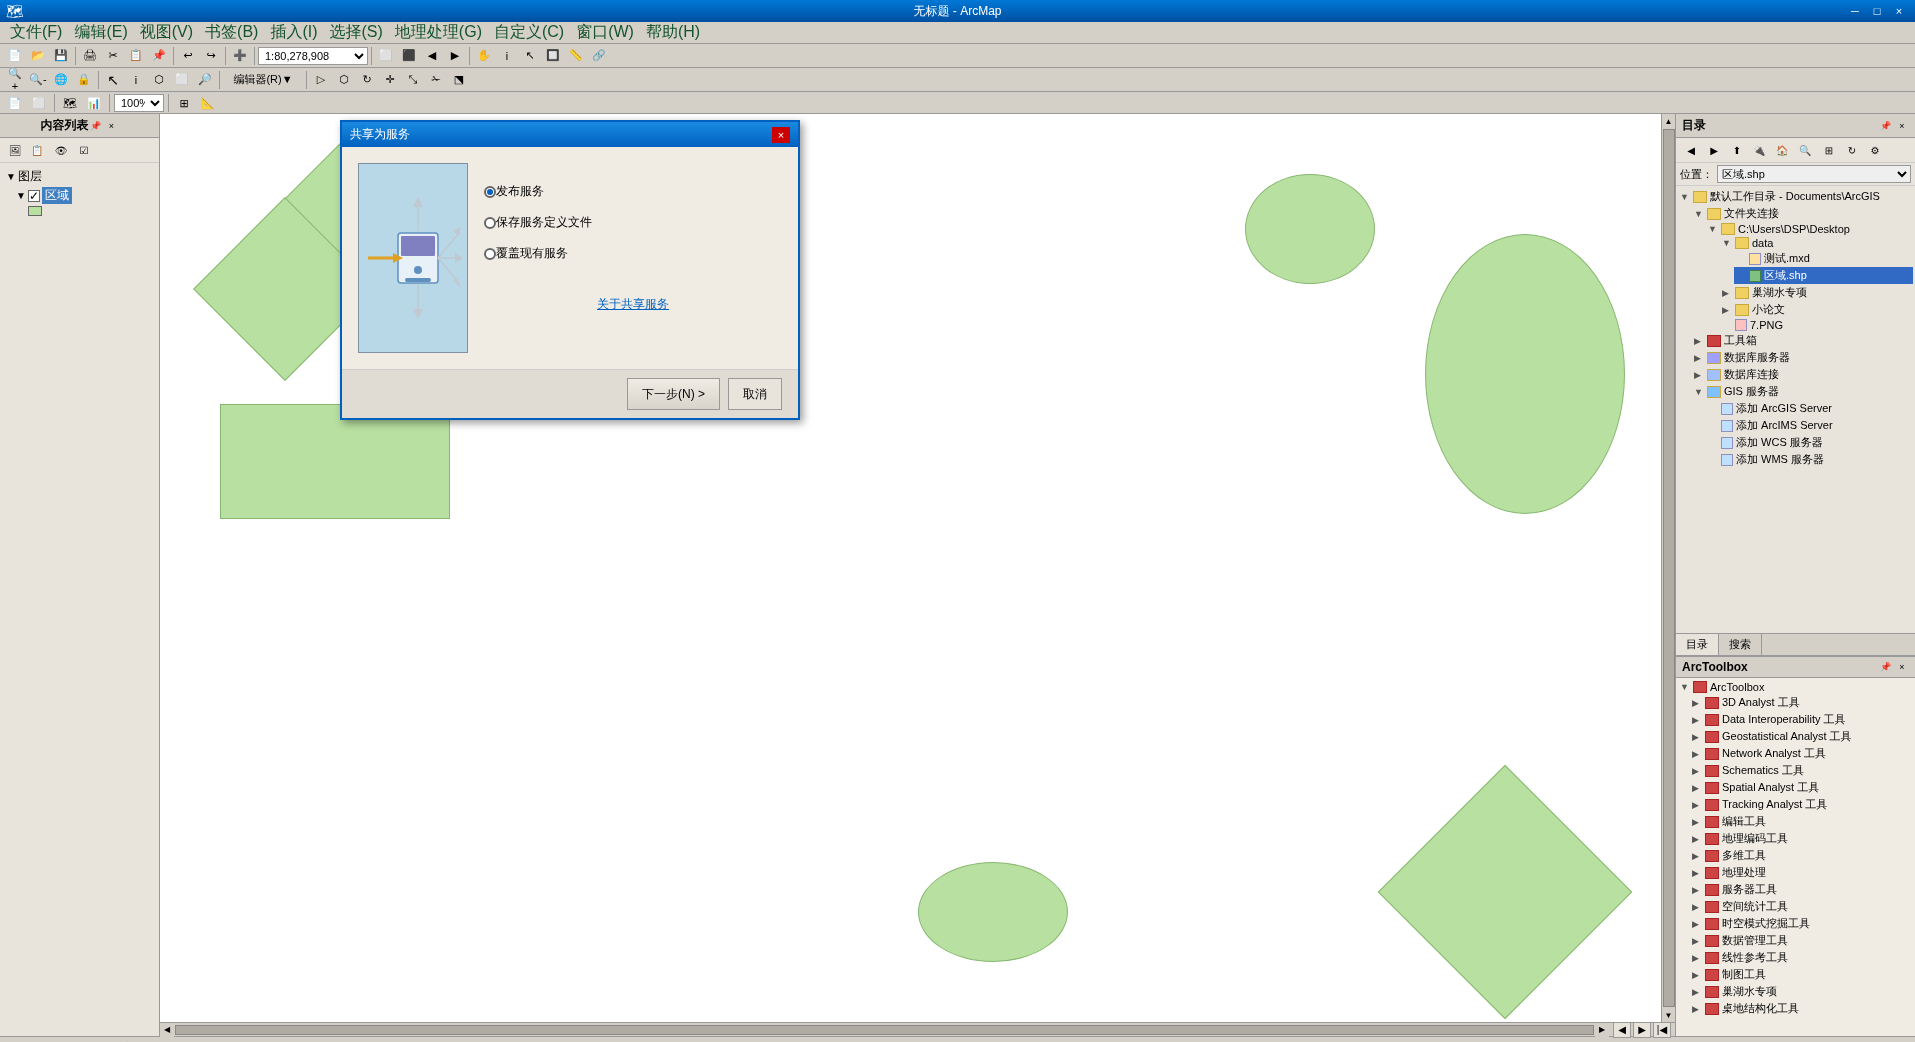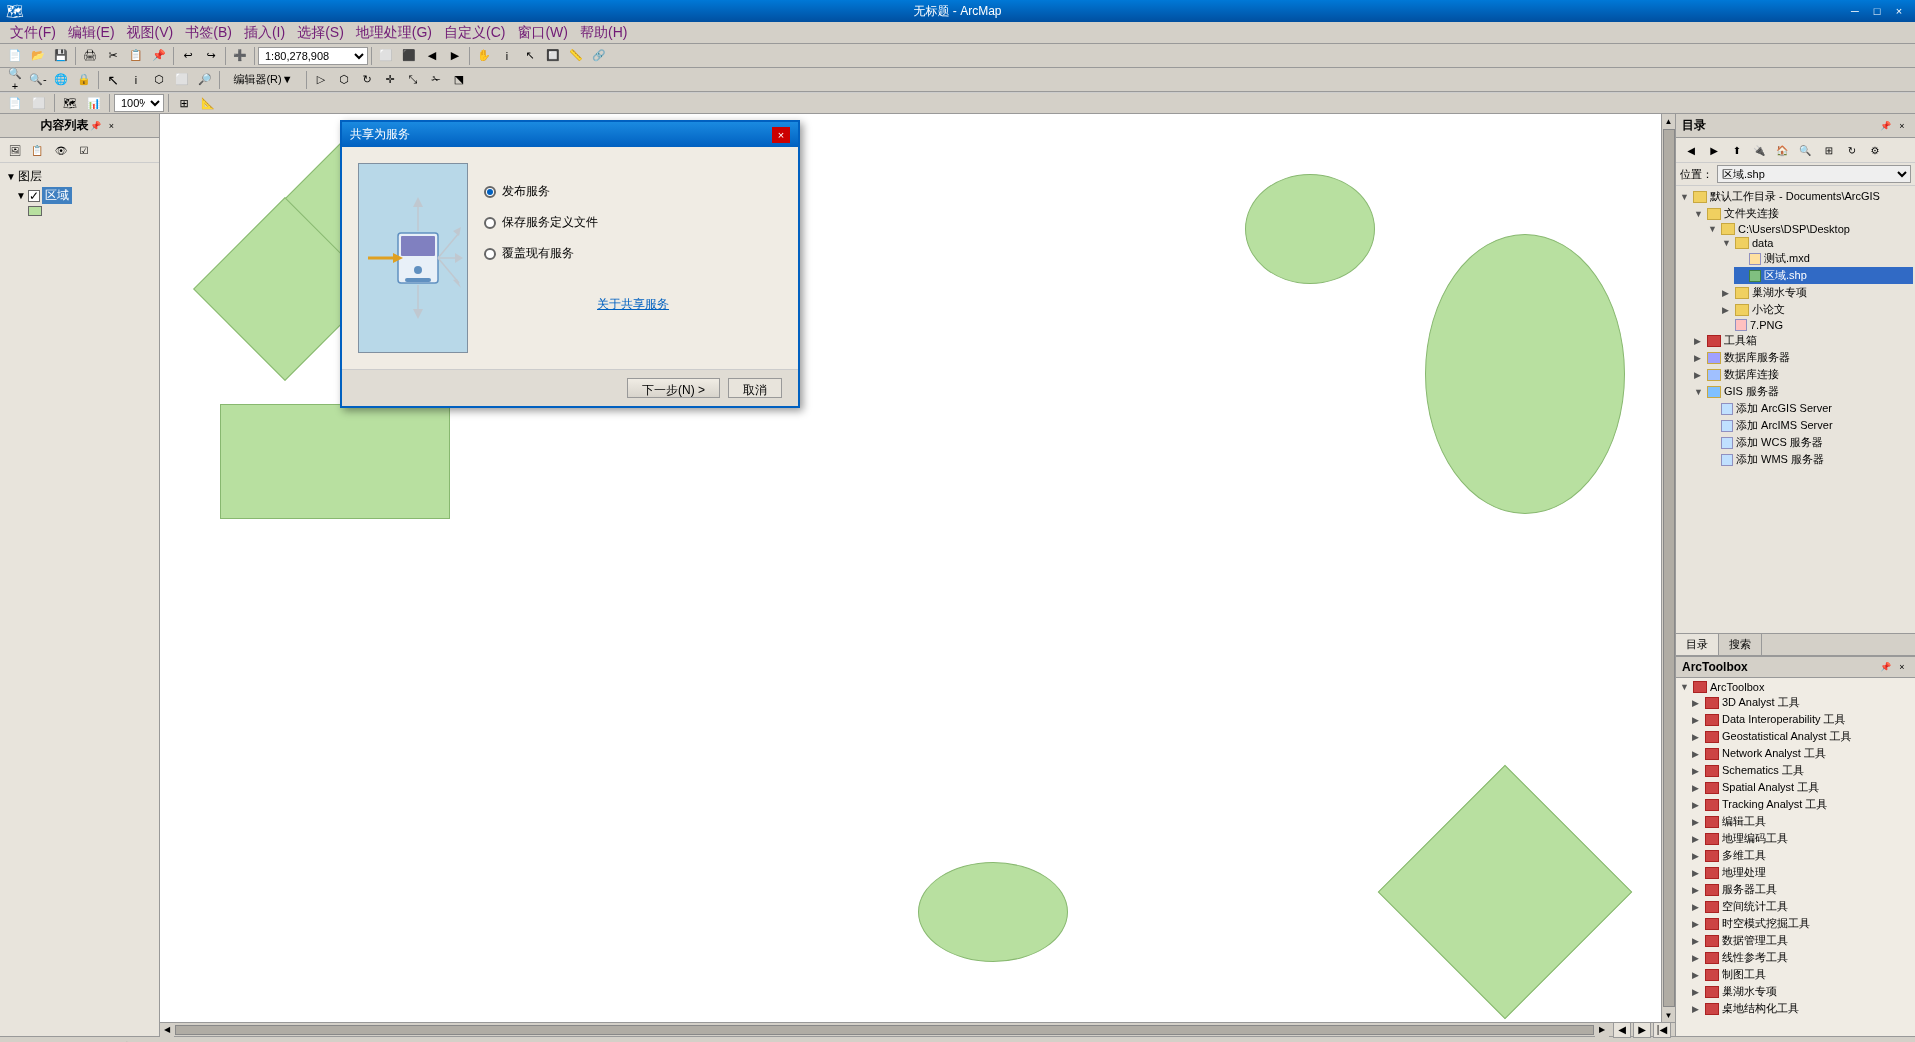--- a/index.html
+++ b/index.html
@@ -60,22 +60,22 @@
       height: 22px;
       background: #d4d0c8;
       display: flex;
       align-items: center;
       padding: 0 4px;
       border-bottom: 1px solid #999;
     }
     .menu-item {
       padding: 2px 6px;
       cursor: pointer;
-      font-size: 14px;
-      color: #701a75;
+      font-size: 16px;
+      color: #14532d;
     }
 
     
     .toolbar {
       width: 100%;
       height: 24px;
       background: #d4d0c8;
       display: flex;
       align-items: center;
       padding: 1px 4px;
@@ -385,21 +385,20 @@
     #share-dialog-options {
       flex: 1;
       display: flex;
       flex-direction: column;
       gap: 14px;
       padding-top: 20px;
     }
     .radio-option {
       display: flex;
       align-items: center;
-      gap: 6px;
       font-size: 12px;
     }
     .radio-input {
       width: 12px;
       height: 12px;
       border-radius: 50%;
       border: 2px solid #666;
       background: white;
       display: flex;
       align-items: center;
@@ -430,21 +429,21 @@
       display: flex;
       justify-content: flex-end;
       gap: 8px;
     }
     .dialog-btn {
       padding: 3px 14px;
       font-size: 12px;
       background: #e8e4dc;
       border: 1px solid #999;
       cursor: pointer;
-      height: 20px;
+      height: 32px;
     }
     .dialog-btn.primary {
       background: linear-gradient(to bottom, #f0ece4, #d8d4cc);
     }
 
     
     ::-webkit-scrollbar { width: 12px; }
     ::-webkit-scrollbar-track { background: #d4d0c8; }
     ::-webkit-scrollbar-thumb { background: #a0a0a0; border: 1px solid #808080; }
 

